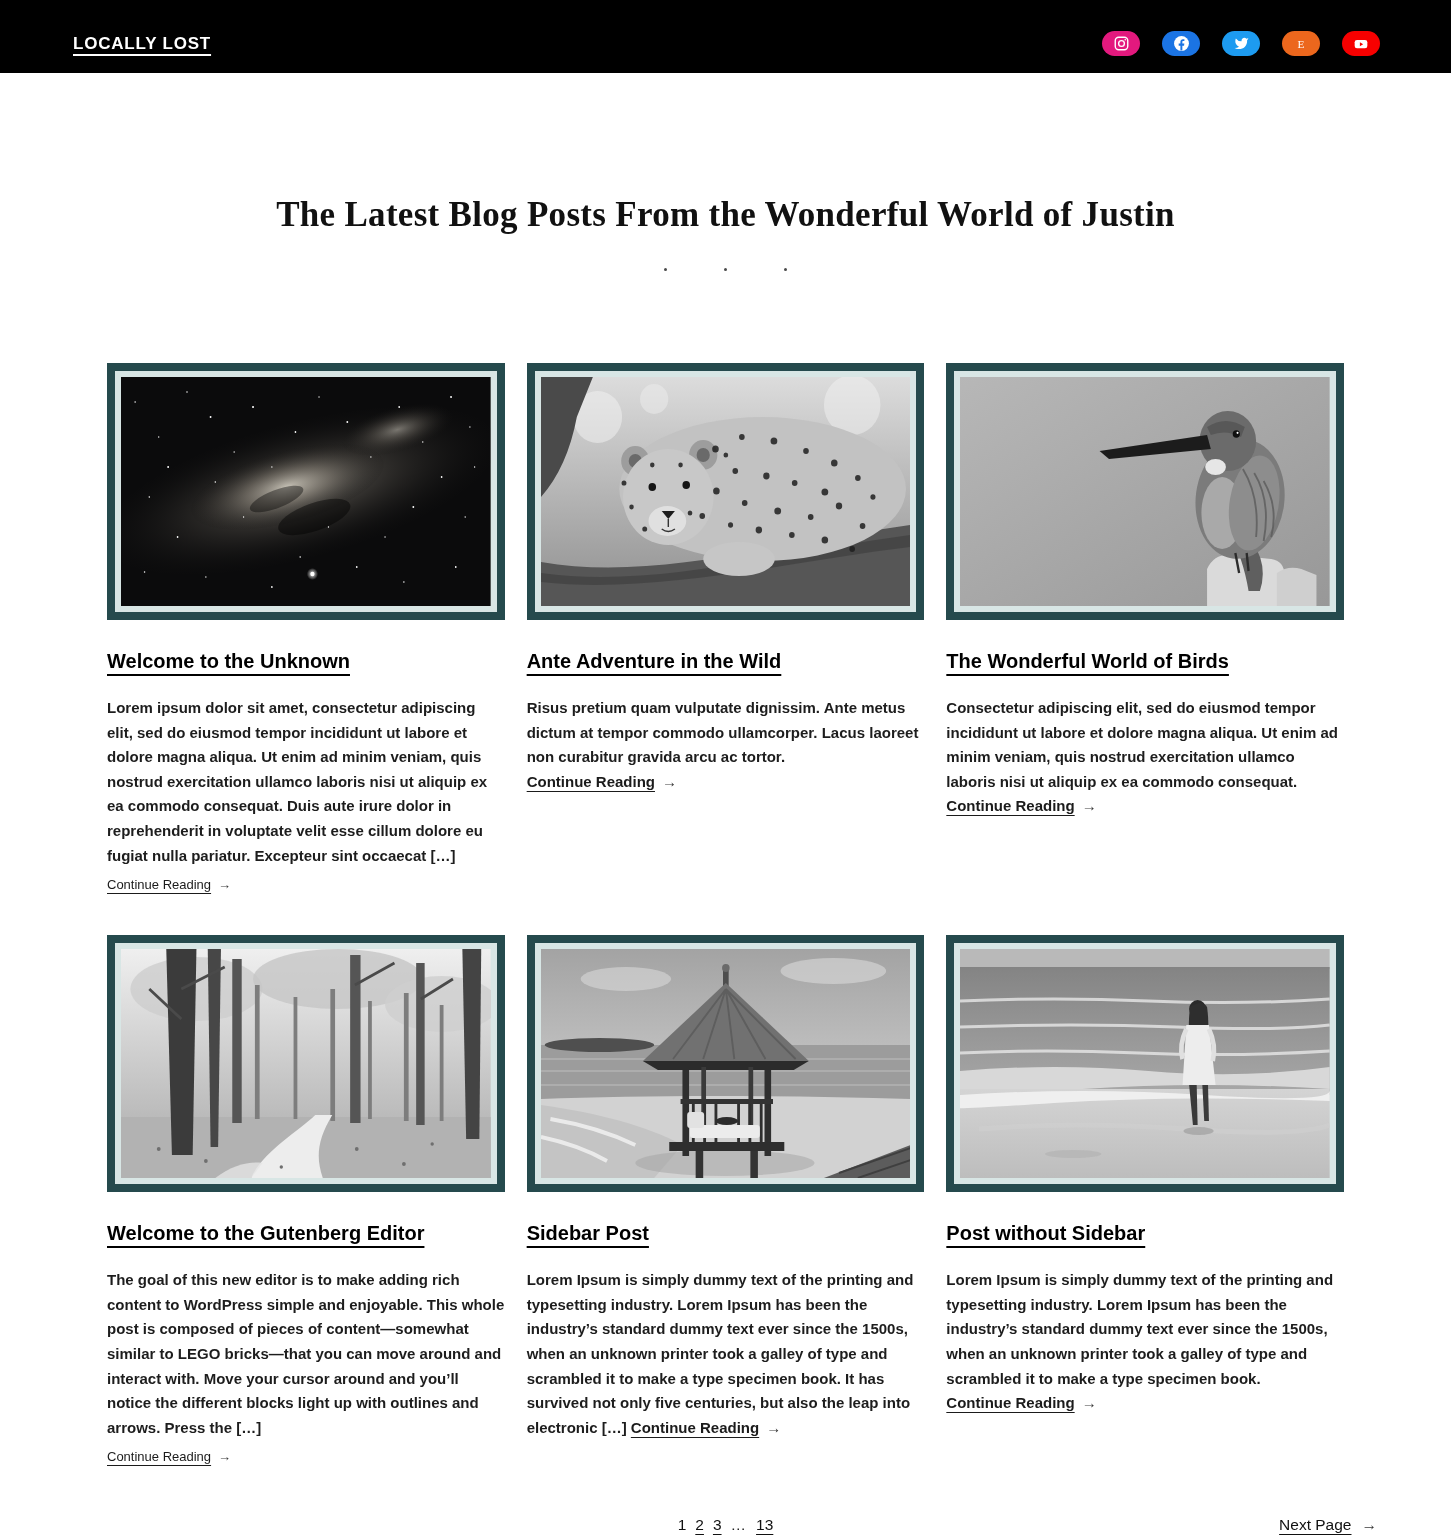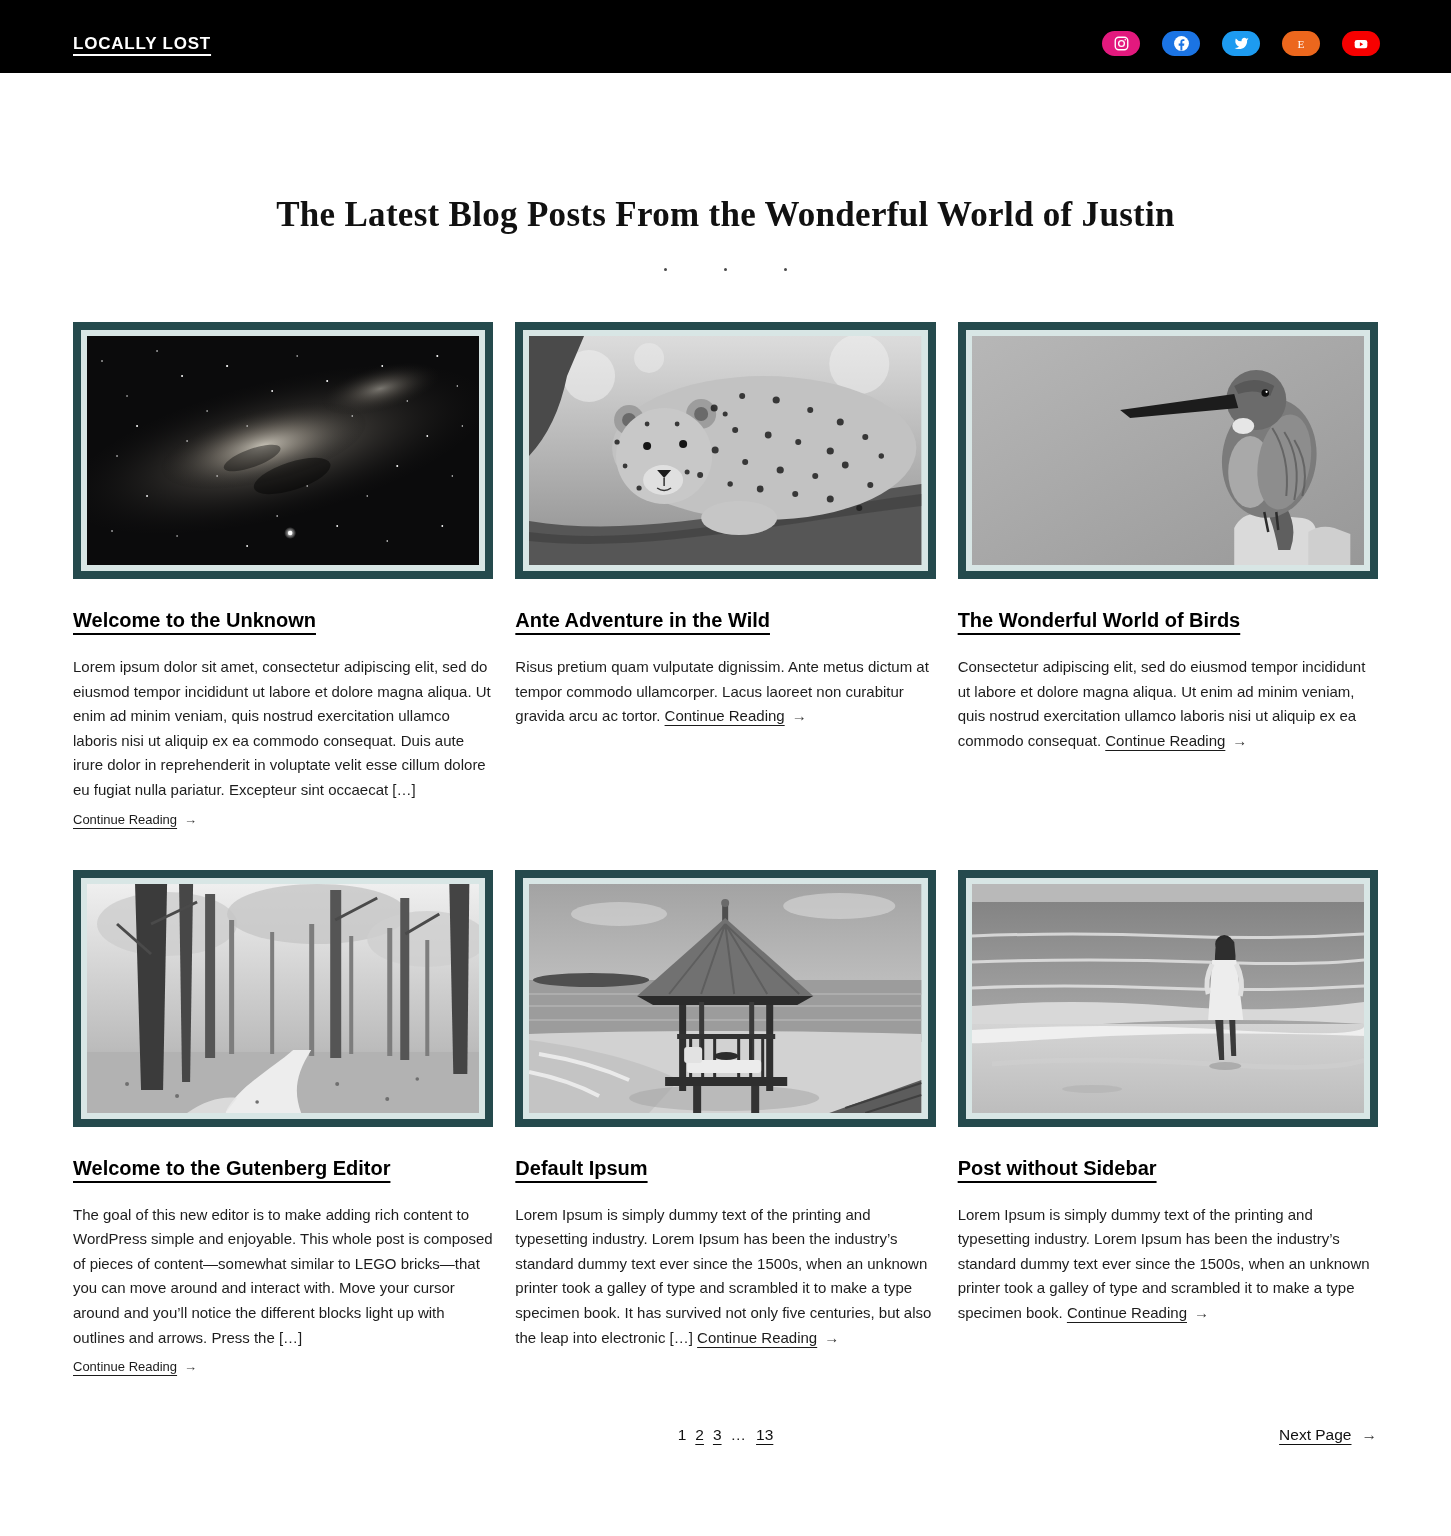--- a/index.html
+++ b/index.html
@@ -34,35 +34,35 @@
   
   .hero{margin-top:122px;}
   .hero h1{
     margin:0;text-align:center;font-family:"Liberation Serif",serif;
     font-weight:700;font-size:35px;color:#111;letter-spacing:.3px;
   }
   .dots{display:flex;justify-content:center;gap:57px;margin-top:33px;}
   .dots i{width:3px;height:3px;border-radius:50%;background:#4a4a4a;}
   
   .grid{
-    margin-top:51px;padding:0 73px;
+    margin-top:92px;padding:0 107px;
     display:grid;grid-template-columns:repeat(3,1fr);
     column-gap:22px;row-gap:42px;
   }
   .thumb{
     display:block;border:8px solid var(--frame-outer);
     background:var(--frame-inner);padding:6px;cursor:pointer;
   }
   .thumb svg{display:block;width:100%;height:229px;}
   .card-title{margin:26px 0 0;}
   .card-title a{
     color:#000;font-size:20px;font-weight:700;cursor:pointer;
     text-decoration:underline;text-underline-offset:6px;text-decoration-thickness:1.5px;
   }
-  .excerpt{margin:22px 0 0;font-size:15px;line-height:1.64;color:var(--text);}
+  .excerpt{margin:22px 0 0;font-size:15px;line-height:1.64;color:var(--text);font-weight:bold;}
   .cr{color:#1b1b1b;cursor:pointer;white-space:nowrap;}
   .cr .cr-label{text-decoration:underline;text-underline-offset:4px;text-decoration-thickness:1px;}
   .cr .cr-arrow{margin-left:7px;text-decoration:none;color:#3a3a3a;}
   a.cr.block{display:inline-block;margin-top:9px;font-size:13px;}
   
   .pagenav{
     position:relative;margin-top:48px;padding:0 73px;height:24px;
     display:flex;align-items:center;justify-content:center;gap:9px;
     font-size:15.5px;color:#111;
   }
@@ -417,21 +417,21 @@
         </g>
         <rect x="158" y="176" width="74" height="13" fill="#ececec" rx="3"></rect>
         <rect x="155" y="163" width="18" height="16" fill="#e2e2e2" rx="3"></rect>
         <ellipse cx="197" cy="172" rx="12" ry="4" fill="#2c2c2c"></ellipse>
         <rect x="136" y="193" width="122" height="9" fill="#2e2e2e"></rect>
         <rect x="164" y="202" width="8" height="27" fill="#333"></rect>
         <rect x="222" y="202" width="8" height="27" fill="#333"></rect>
       </svg>
     </a>
     <h2 class="card-title">
-      <a>Default Ipsum</a>
+      <a>Sidebar Post</a>
     </h2>
     <p class="excerpt">
       <span>Lorem Ipsum is simply dummy text of the printing and typesetting industry. Lorem Ipsum has been the industry’s standard dummy text ever since the 1500s, when an unknown printer took a galley of type and scrambled it to make a type specimen book. It has survived not only five centuries, but also the leap into electronic […]</span>
       <a class="cr">
         <span class="cr-label">Continue Reading</span><span class="cr-arrow">→</span>
       </a>
     </p>
   </article>
 
   <article>

